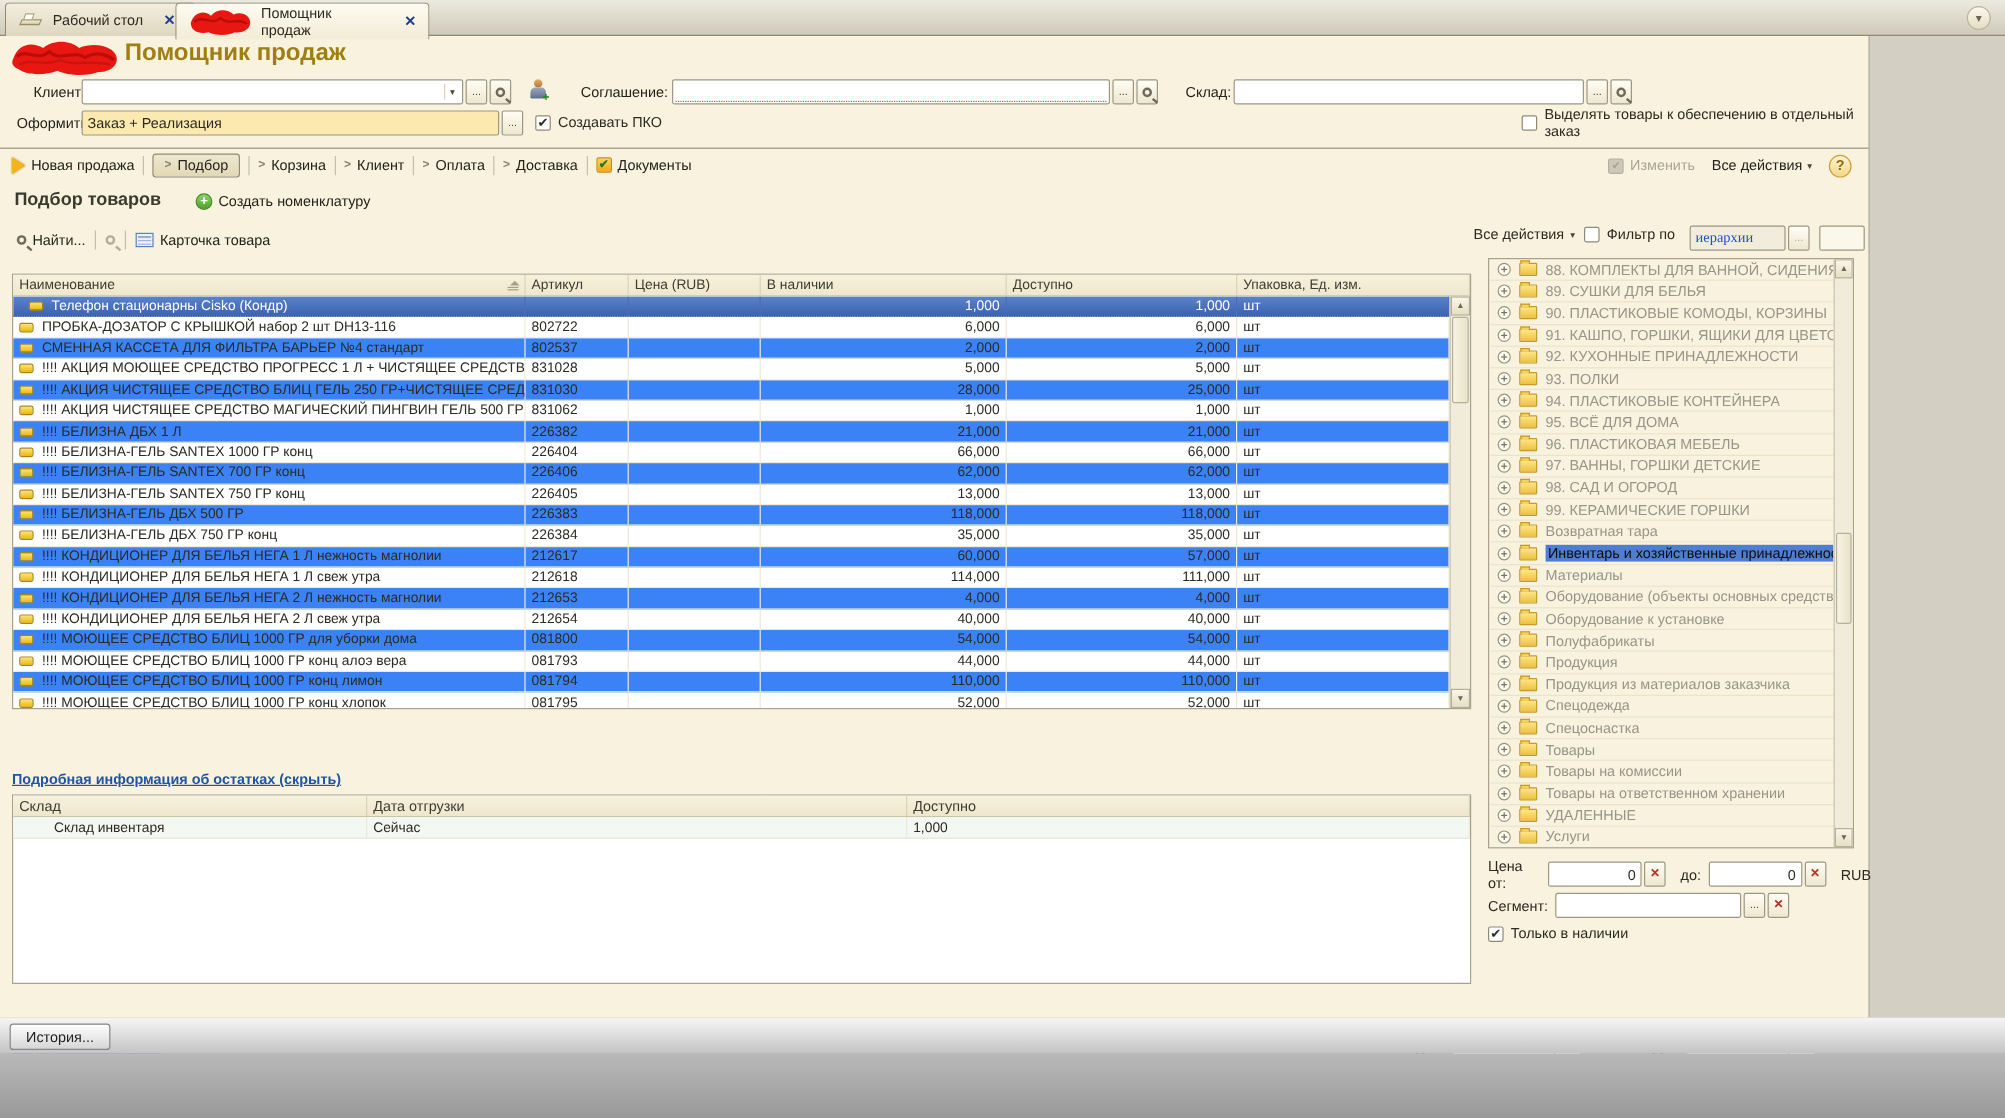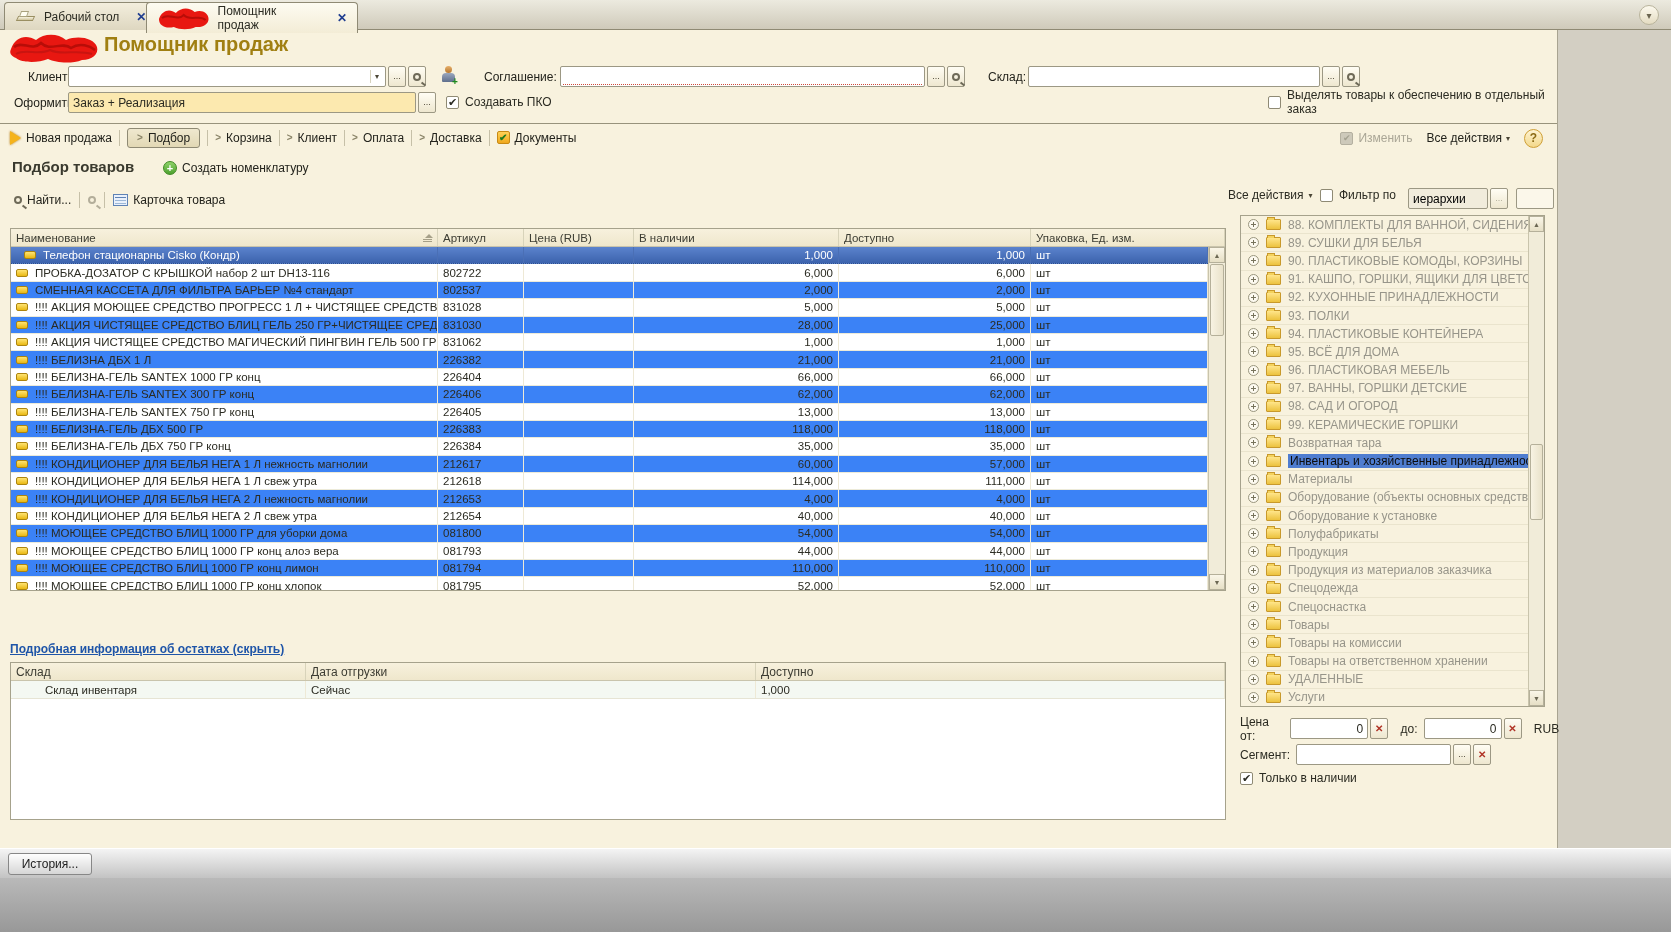--- a/index.html
+++ b/index.html
@@ -28,21 +28,21 @@
   .form-area{position:absolute;left:0;top:30px;width:1557px;height:818px;background:#f8f2de;}
   .right-gap{position:absolute;left:1557px;top:30px;width:114px;height:818px;background:#d3cfc3;border-left:1px solid #a9a491;}
   .page-title{position:absolute;left:104px;top:3px;font-size:20px;font-weight:bold;color:#a07f12;}
   .title-scribble{position:absolute;left:8px;top:2px;}
   .lbl{position:absolute;height:20px;line-height:20px;color:#23231c;}
   .fld{position:absolute;display:flex;height:21px;}
   .inp{flex:1;background:#fff;border:1px solid #9c9884;border-radius:2px;position:relative;
     display:flex;align-items:center;padding:0 4px;overflow:hidden;white-space:nowrap;}
   .inp.req::after{content:"";position:absolute;left:2px;right:2px;bottom:1px;border-bottom:1px dotted #d04a3a;}
   .inp.warm{background:#fce9af;}
-  .inp.dis{background:#f1ecdc;color:#000000;}
+  .inp.dis{background:#f1ecdc;color:#1d4ed8;font-family:Liberation Serif, serif;}
   .combo-arrow{position:absolute;right:2px;top:3px;width:13px;height:13px;color:#4b4636;font-size:8px;
     display:flex;align-items:center;justify-content:center;border-left:1px solid #d7d2bd;}
   .btn-sq{width:18px;margin-left:2px;border:1px solid #9c9884;border-radius:2px;
     background:linear-gradient(#fffdf4,#eee7cf);display:flex;align-items:center;justify-content:center;
     font-size:9px;color:#4a4534;line-height:1;}
   .btn-x{color:#b03326;font-weight:bold;font-size:10px;}
   .mag{width:8px;height:8px;border:2px solid #6e6a58;border-radius:50%;position:relative;display:inline-block;}
   .mag::after{content:"";position:absolute;width:5px;height:2px;background:#6e6a58;left:6px;top:8px;transform:rotate(40deg);}
   .mag.gray{border-color:#b3ae9a;}
   .mag.gray::after{background:#b3ae9a;}
@@ -418,21 +418,21 @@
           </div>
           <div class="tc w-art">226404</div>
           <div class="tc w-price"></div>
           <div class="tc w-st num">66,000</div>
           <div class="tc w-av num">66,000</div>
           <div class="tc w-unit">шт</div>
         </div>
         <div class="trow alt">
           <div class="tc w-name">
             <span class="item-icon"></span>
-            <span>!!!! БЕЛИЗНА-ГЕЛЬ SANTEX 300 ГР конц</span>
+            <span>!!!! БЕЛИЗНА-ГЕЛЬ SANTEX 700 ГР конц</span>
           </div>
           <div class="tc w-art">226406</div>
           <div class="tc w-price"></div>
           <div class="tc w-st num">62,000</div>
           <div class="tc w-av num">62,000</div>
           <div class="tc w-unit">шт</div>
         </div>
         <div class="trow">
           <div class="tc w-name">
             <span class="item-icon"></span>

